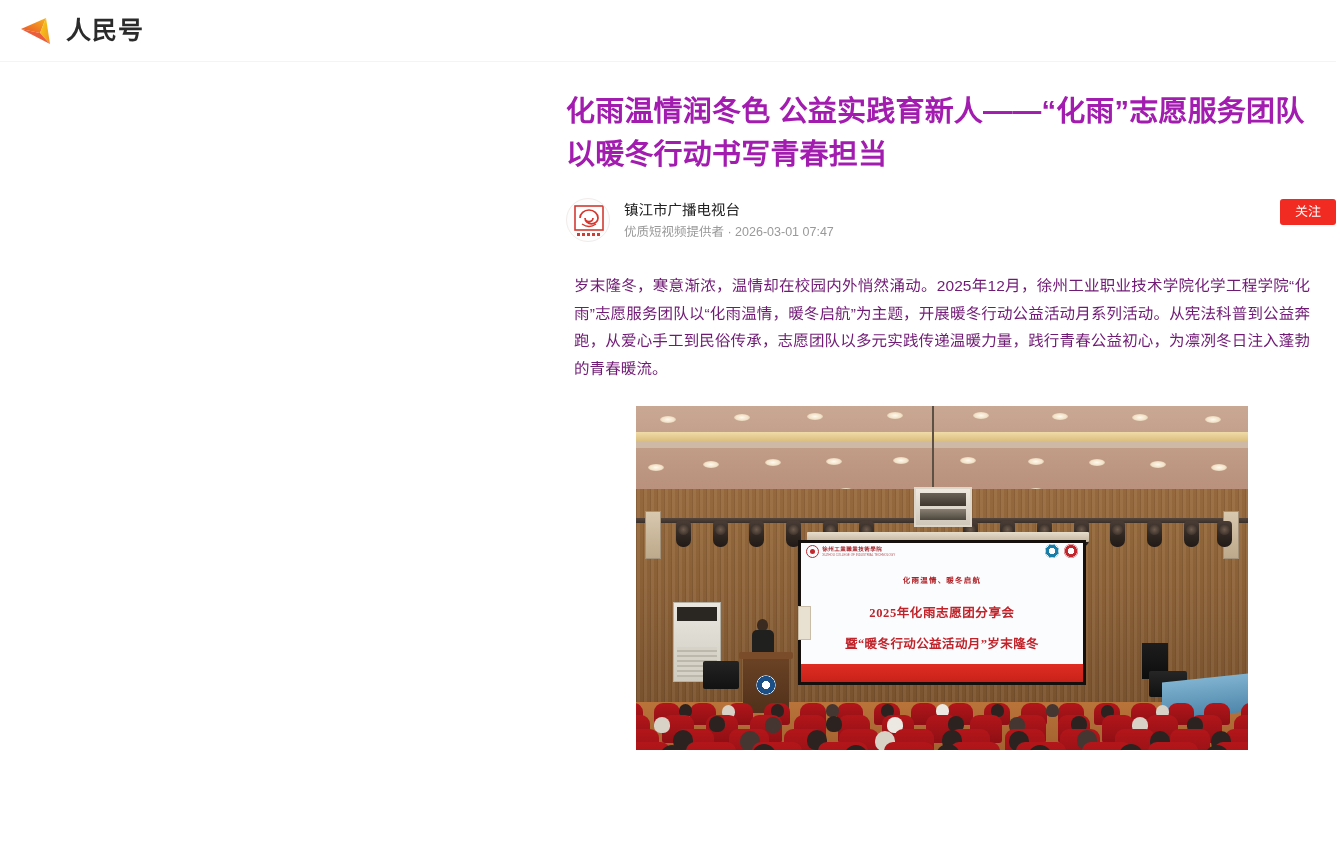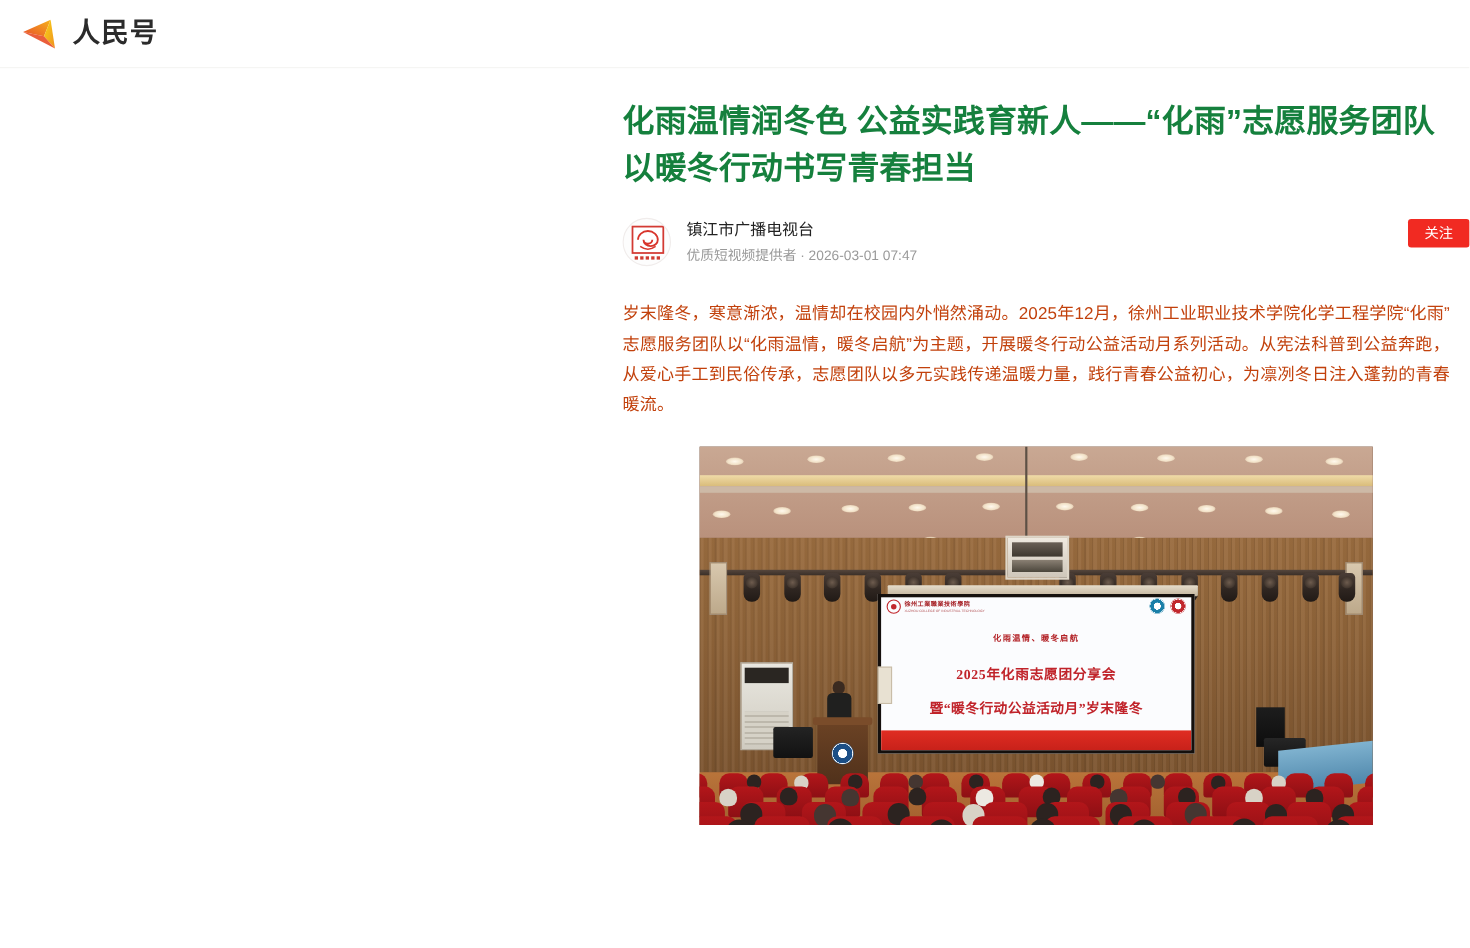--- a/index.html
+++ b/index.html
@@ -48,21 +48,21 @@
     left: 566px;
     top: 62px;
     width: 770px;
   }
   .article-title {
     margin: 0;
     padding-top: 28px;
     font-size: 29px;
     line-height: 43px;
     font-weight: bold;
-    color: #15803d;
+    color: #a21caf;
     letter-spacing: 0.2px;
     width: 752px;
   }
 
   
   .byline {
     margin-top: 22px;
     display: flex;
     position: relative;
     height: 46px;
@@ -111,24 +111,24 @@
     padding: 0;
     font-family: "Liberation Sans", sans-serif;
   }
 
   
   .article-body {
     margin-top: 28px;
     width: 752px;
   }
   .article-body p {
-    margin: 0;
+    margin: 8px;
     font-size: 15.5px;
     line-height: 27.5px;
-    color: #c2410c;
+    color: #701a75;
     text-align: justify;
     letter-spacing: 0.1px;
   }
 
   
   .figure {
     margin-top: 24px;
     margin-left: 70px;
     width: 612px;
     height: 344px;

